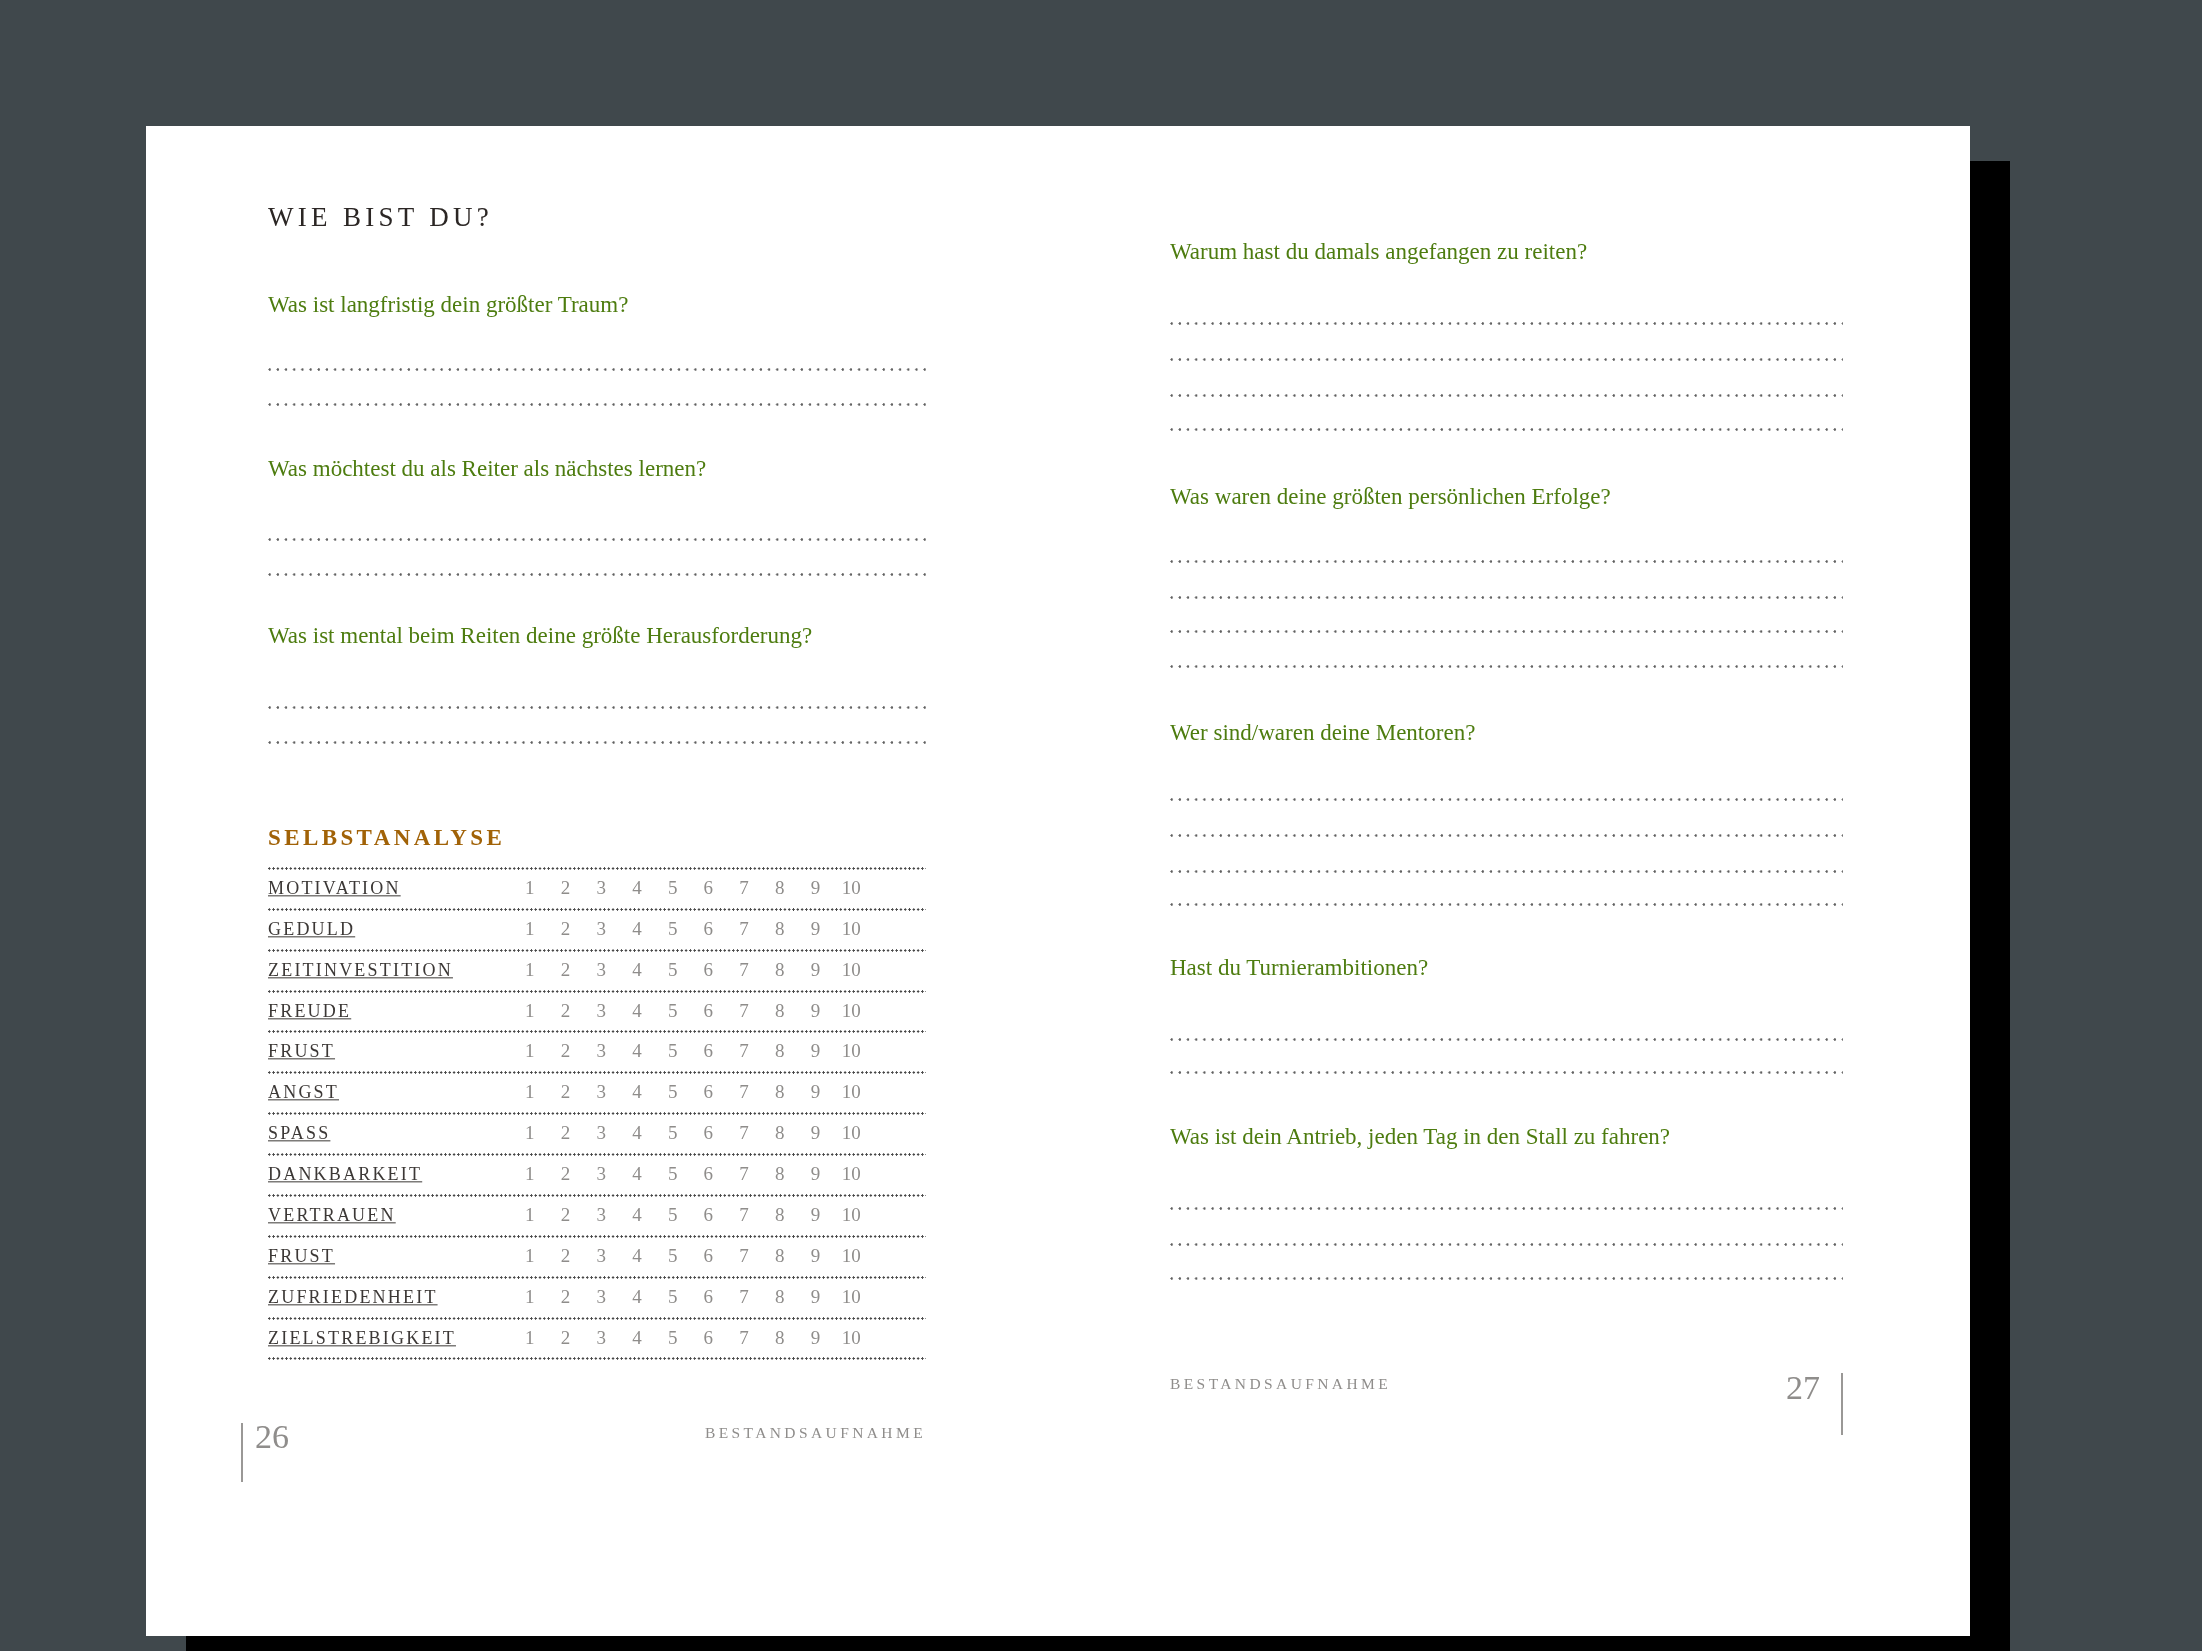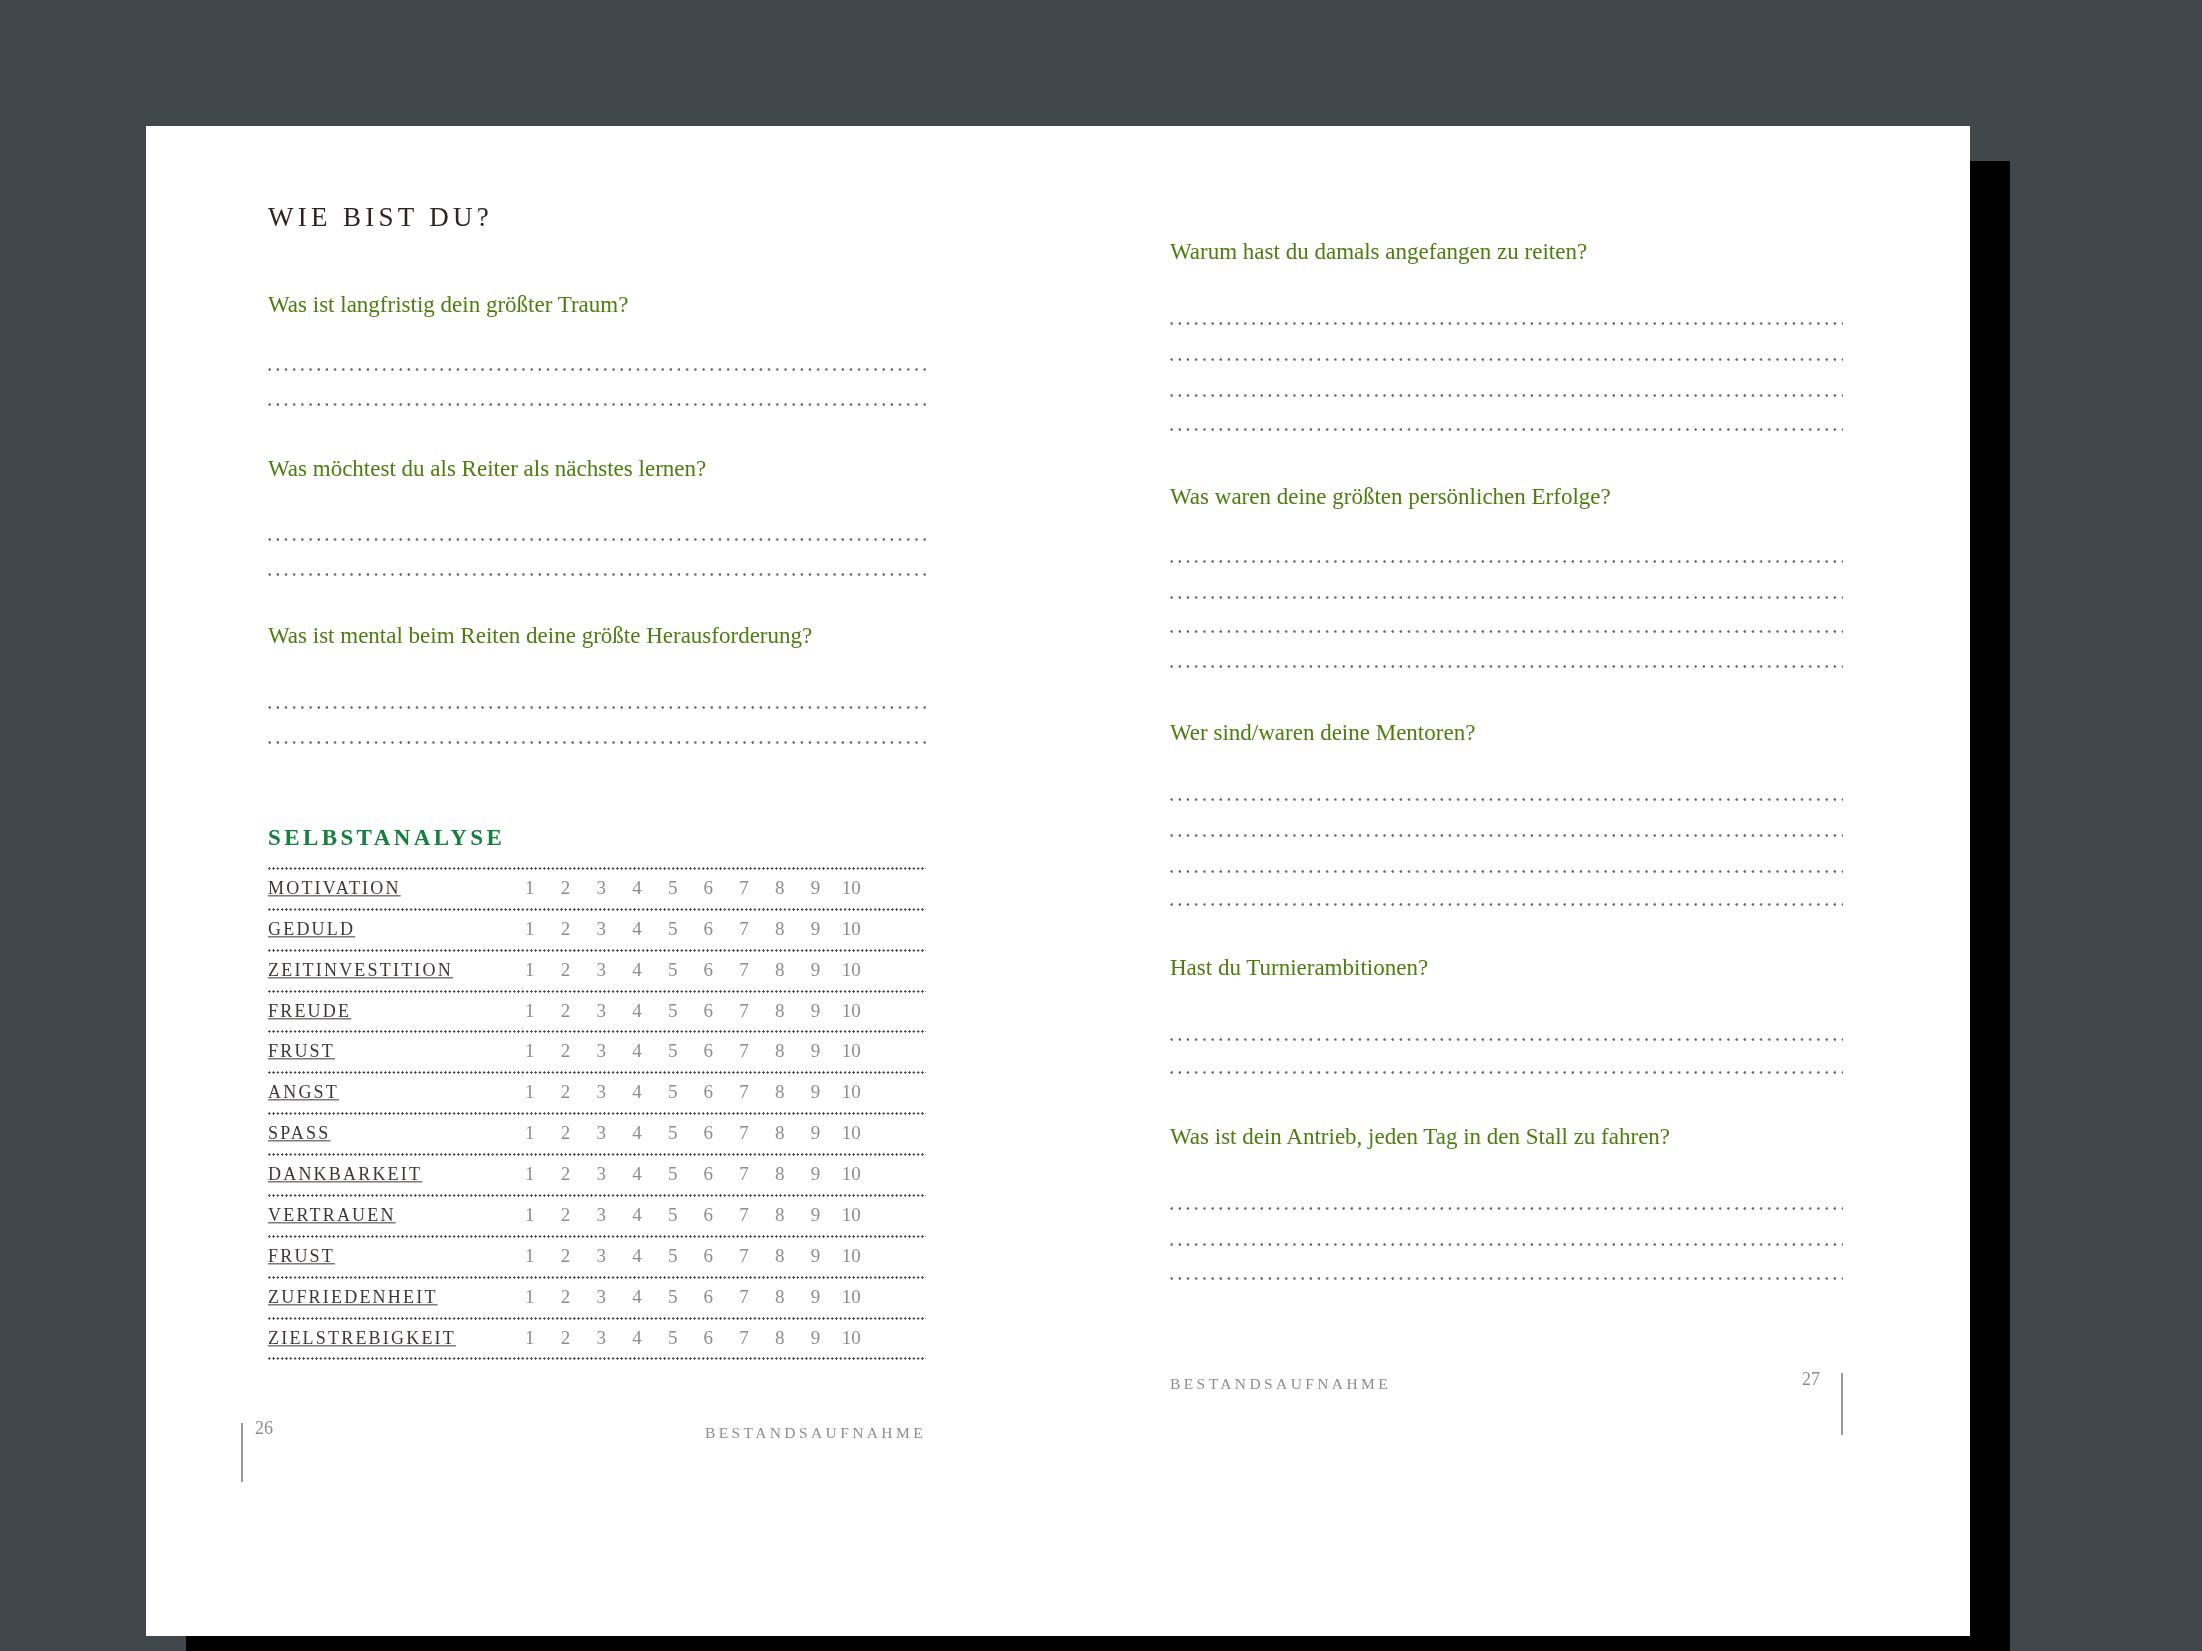--- a/index.html
+++ b/index.html
@@ -30,21 +30,21 @@
     font-size:23px;color:#4d7c0f;white-space:nowrap;
   }
   .ans{
     position:absolute;left:0;right:0;height:3.4px;
     background-image:radial-gradient(circle at 1.7px 1.7px,#606060 1.1px,transparent 1.5px);
     background-size:8.2px 3.4px;background-repeat:repeat-x;
   }
   .sa-heading{
     position:absolute;left:0;top:699px;margin:0;
     font-size:23px;font-weight:bold;letter-spacing:3.4px;
-    color:#15803d;white-space:nowrap;
+    color:#a16207;white-space:nowrap;
   }
   #rating-table{
     position:absolute;left:0;top:741px;right:0;height:496px;
   }
   .srow{position:absolute;left:0;right:0;height:41px;}
   .rule{
     position:absolute;left:0;right:0;height:2.6px;
     background-image:radial-gradient(circle at 1.3px 1.3px,#474747 0.9px,transparent 1.2px);
     background-size:4.3px 2.6px;background-repeat:repeat-x;
   }
@@ -60,21 +60,21 @@
   .num-cell{
     flex:1;text-align:center;
     font-size:19px;color:#8f8d8b;
   }
   .footer-label{
     position:absolute;
     font-size:15.5px;letter-spacing:3.4px;color:#8f8d8b;white-space:nowrap;
   }
   .page-num{
     position:absolute;
-    font-size:18px;color:#8f8d8b;
+    font-size:34px;color:#8f8d8b;
   }
   .vbar{
     position:absolute;width:1.7px;background:#9a9896;
   }
   .fl-left{right:0;top:1298px;}
   .pn-left{left:-13px;top:1292px;}
   .bar-left{left:-27px;top:1297px;height:59px;}
   .fl-right{left:0;top:1249px;}
   .pn-right{right:23px;top:1243px;}
   .bar-right{right:0;top:1247px;height:62px;}

